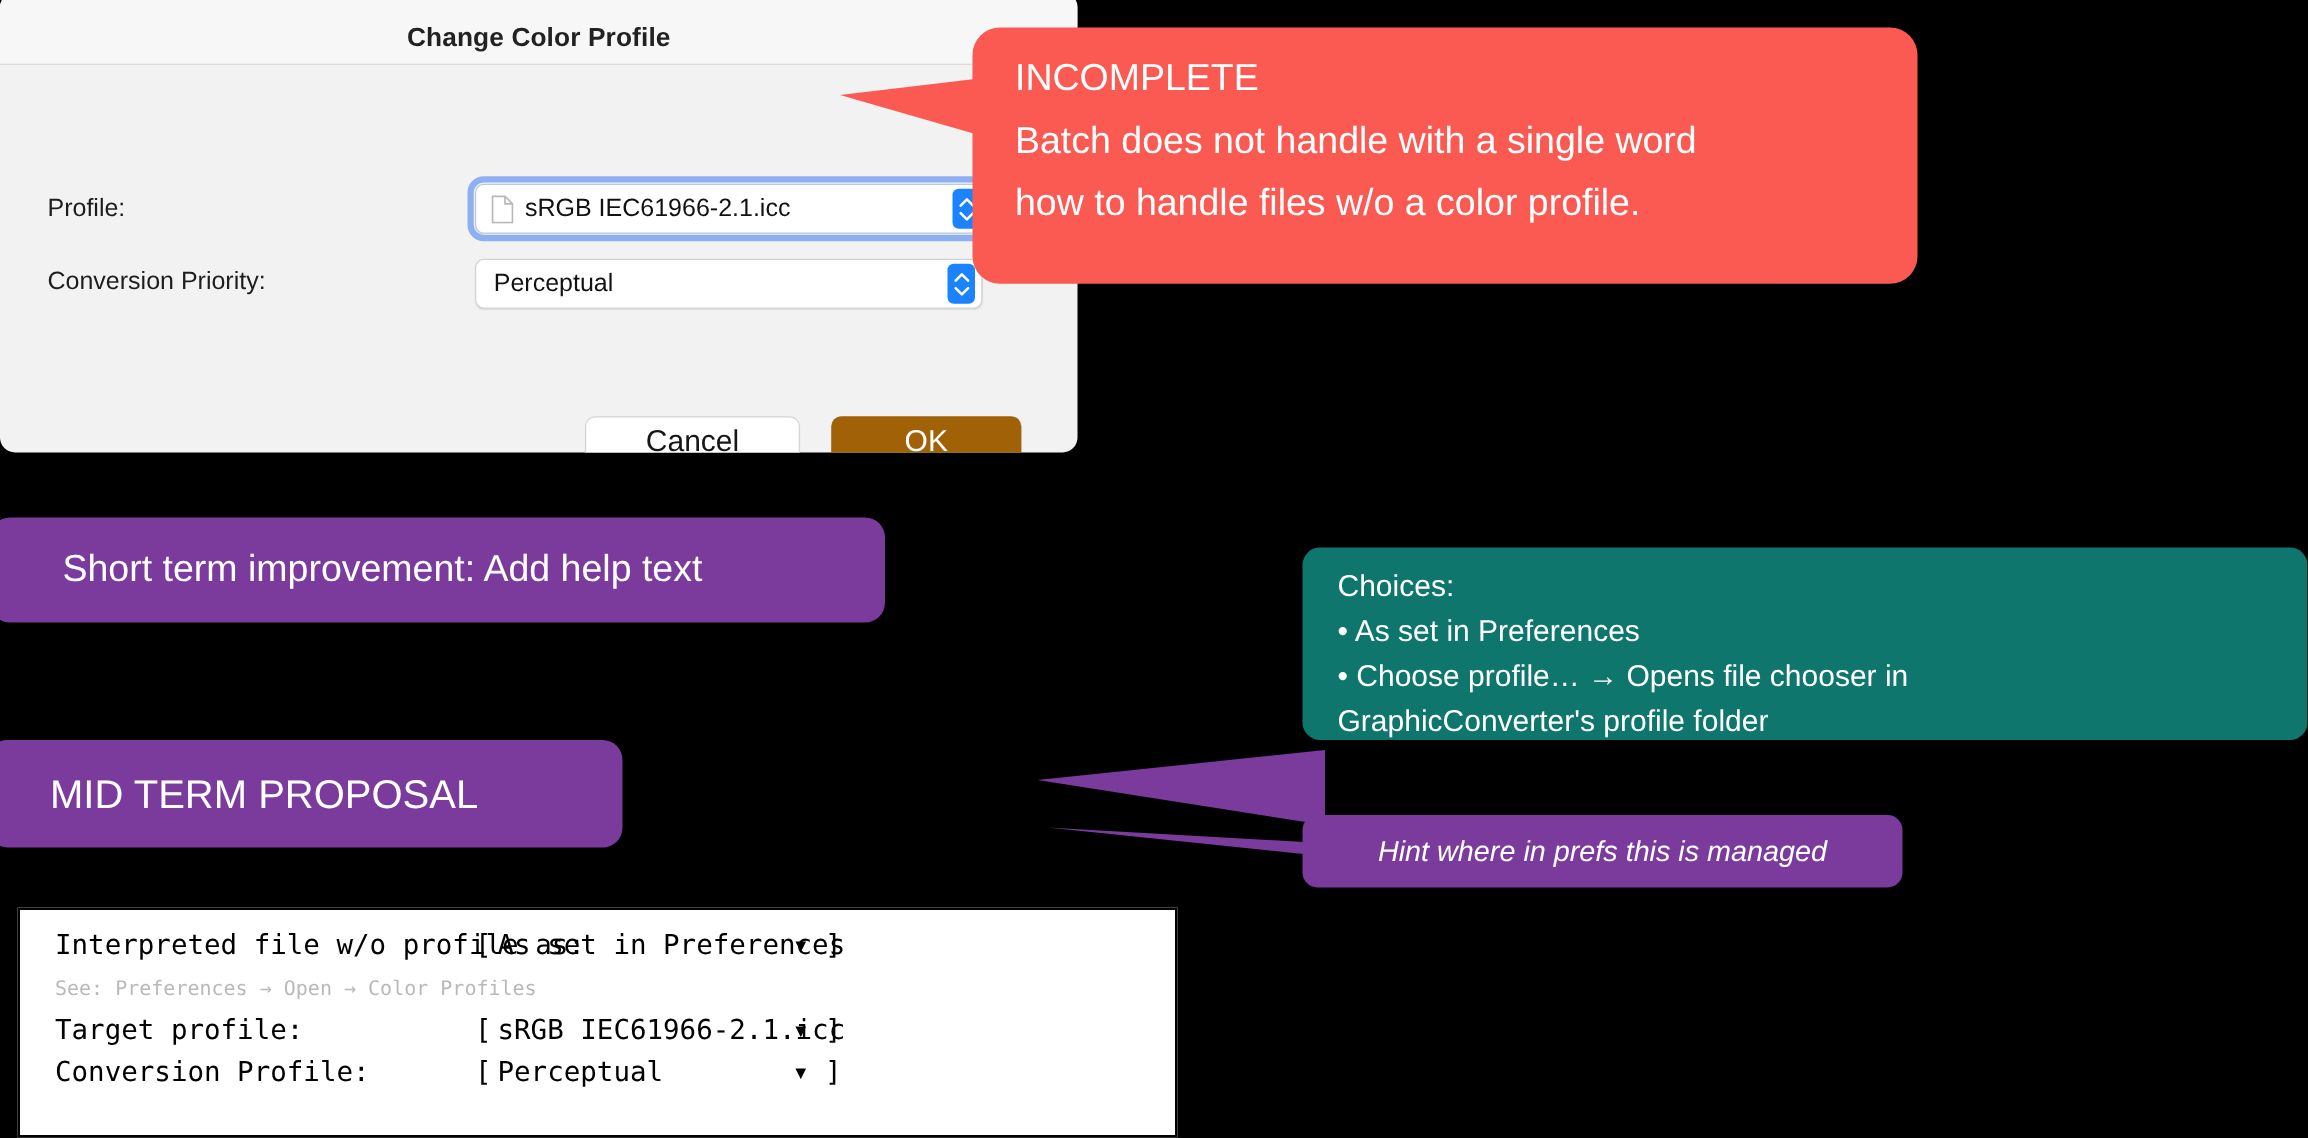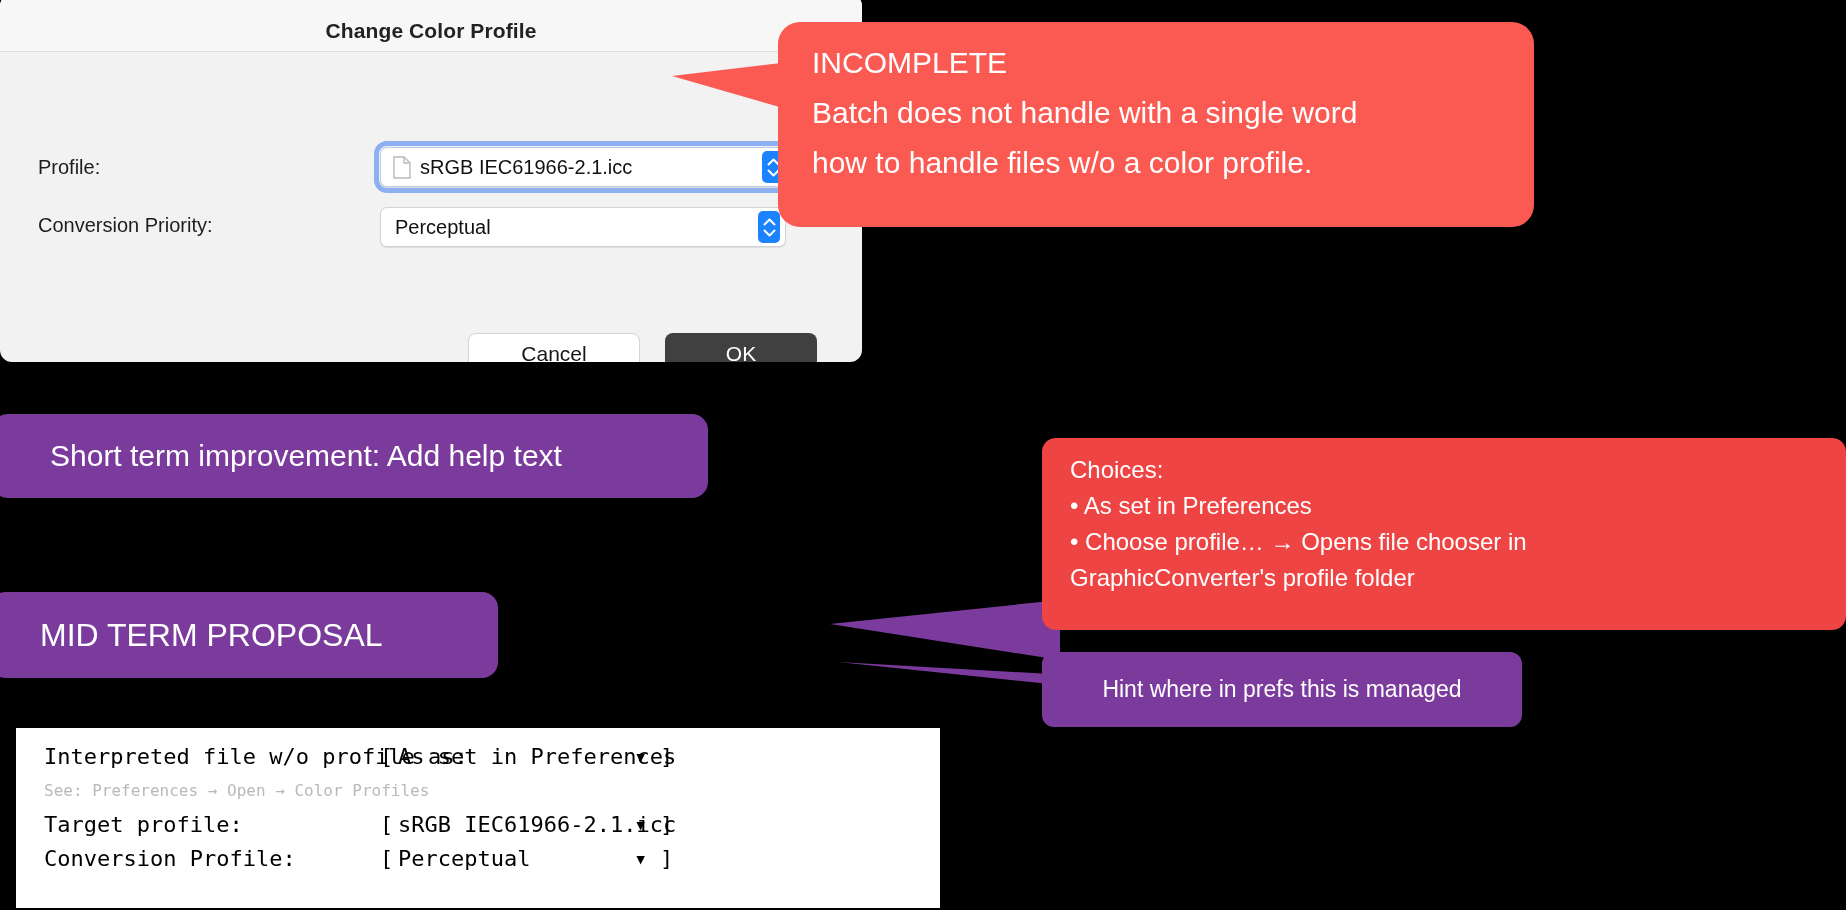--- a/index.html
+++ b/index.html
@@ -100,32 +100,32 @@
   }
   .stepper svg { display: block; }
 
   .dlg-button {
     position: absolute;
     height: 42px;
     border-radius: 8px;
     display: flex;
     align-items: center;
     justify-content: center;
-    font-size: 21px;
+    font-size: 24px;
     box-sizing: border-box;
     cursor: default;
   }
   #cancel-button {
     background: #ffffff;
     border: 1px solid #d5d5d5;
     color: #161616;
     box-shadow: 0 1px 1px rgba(0,0,0,0.08);
   }
   #ok-button {
-    background: #404040;
+    background: #a16207;
     color: #ffffff;
     border: none;
     box-shadow: 0 1px 1px rgba(0,0,0,0.12);
   }
 
   
   .callout {
     position: absolute;
     box-sizing: border-box;
     color: #ffffff;
@@ -179,22 +179,22 @@
     height: 86px;
     padding-left: 50px;
     border-radius: 16px;
   }
   #mid-term-box .txt { font-size: 32px; }
 
   #choices-callout {
     left: 1042px;
     top: 438px;
     width: 804px;
-    height: 192px;
-    background: #ef4444;
+    height: 154px;
+    background: #0f766e;
     border-radius: 14px;
     padding: 14px 28px;
     box-sizing: border-box;
   }
   #choices-callout .line {
     font-size: 24px;
     line-height: 36px;
     color: #ffffff;
     white-space: nowrap;
   }
@@ -204,26 +204,27 @@
     top: 600px;
     width: 230px;
     height: 60px;
     pointer-events: none;
   }
 
   #hint-callout {
     left: 1042px;
     top: 652px;
     width: 480px;
-    height: 75px;
+    height: 58px;
     background: #7b3b9c;
     border-radius: 12px;
     display: flex;
     align-items: center;
     justify-content: center;
+    font-style: italic;
   }
   #hint-callout .txt { font-size: 23px; color: #ffffff; }
   #hint-tail {
     position: absolute;
     left: 838px;
     top: 658px;
     width: 212px;
     height: 36px;
     pointer-events: none;
   }

